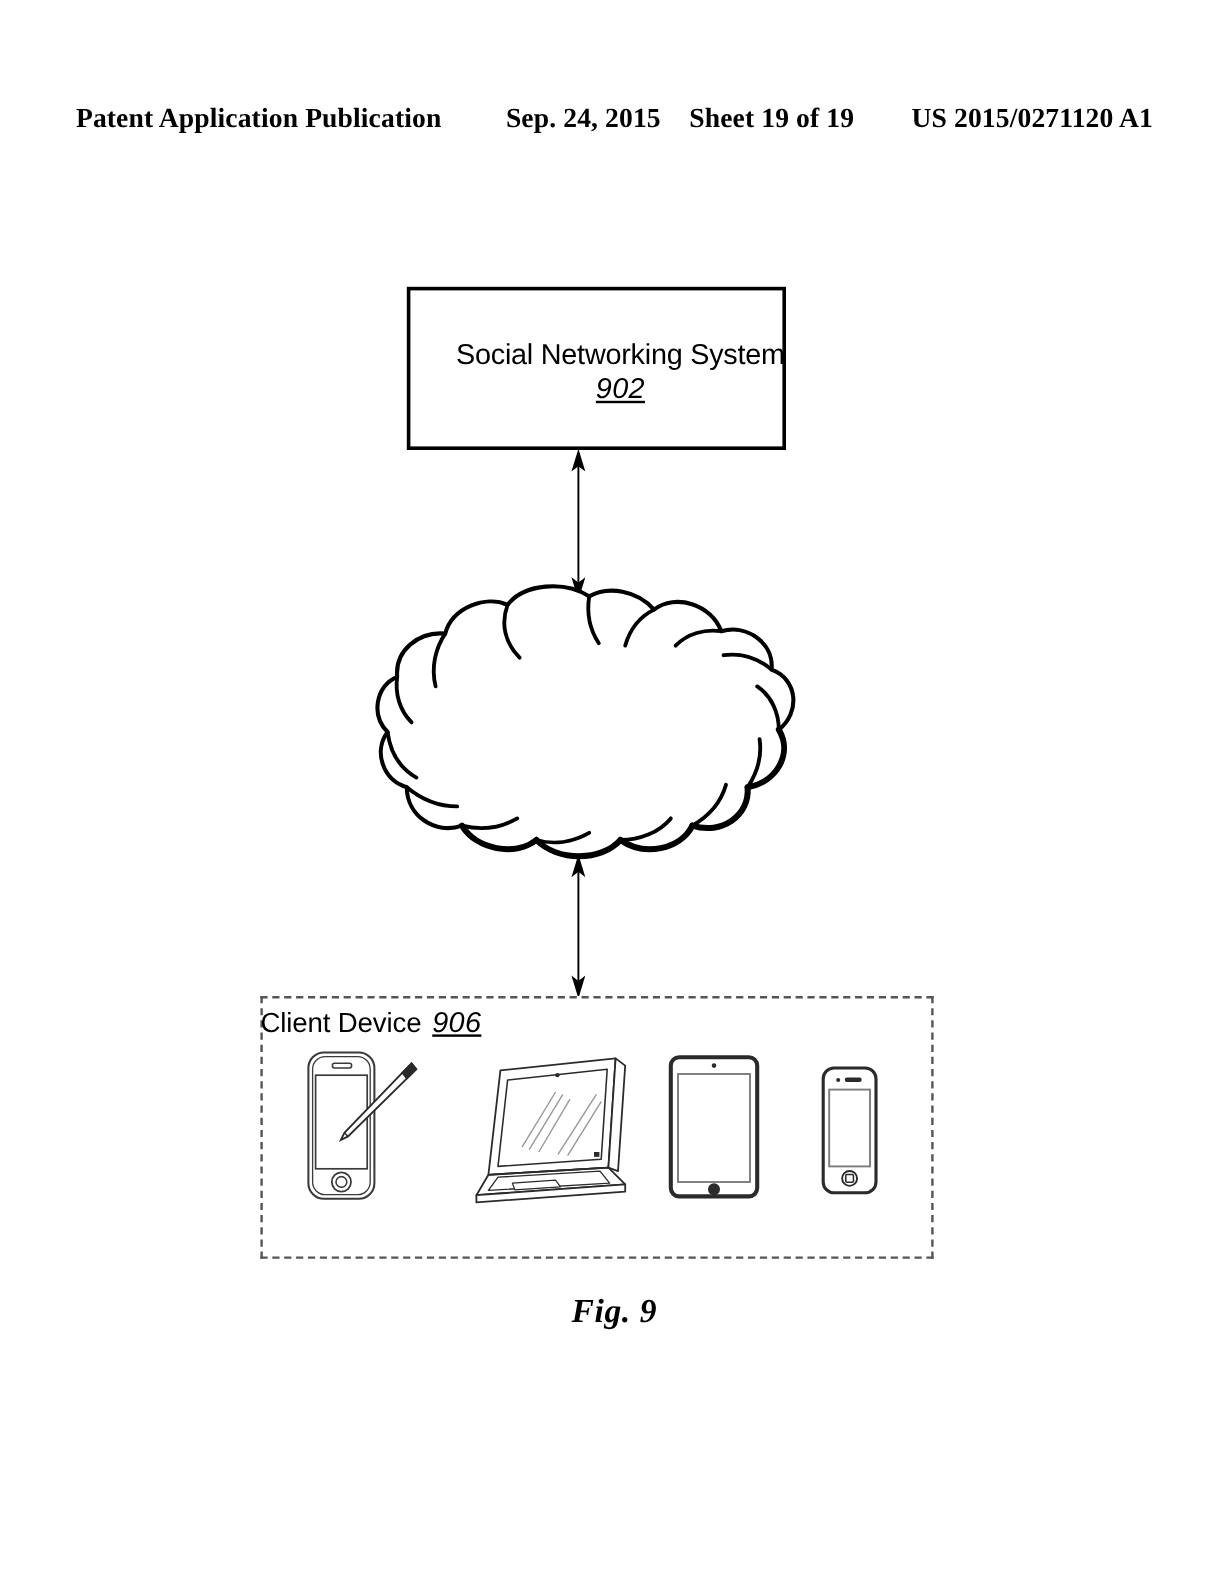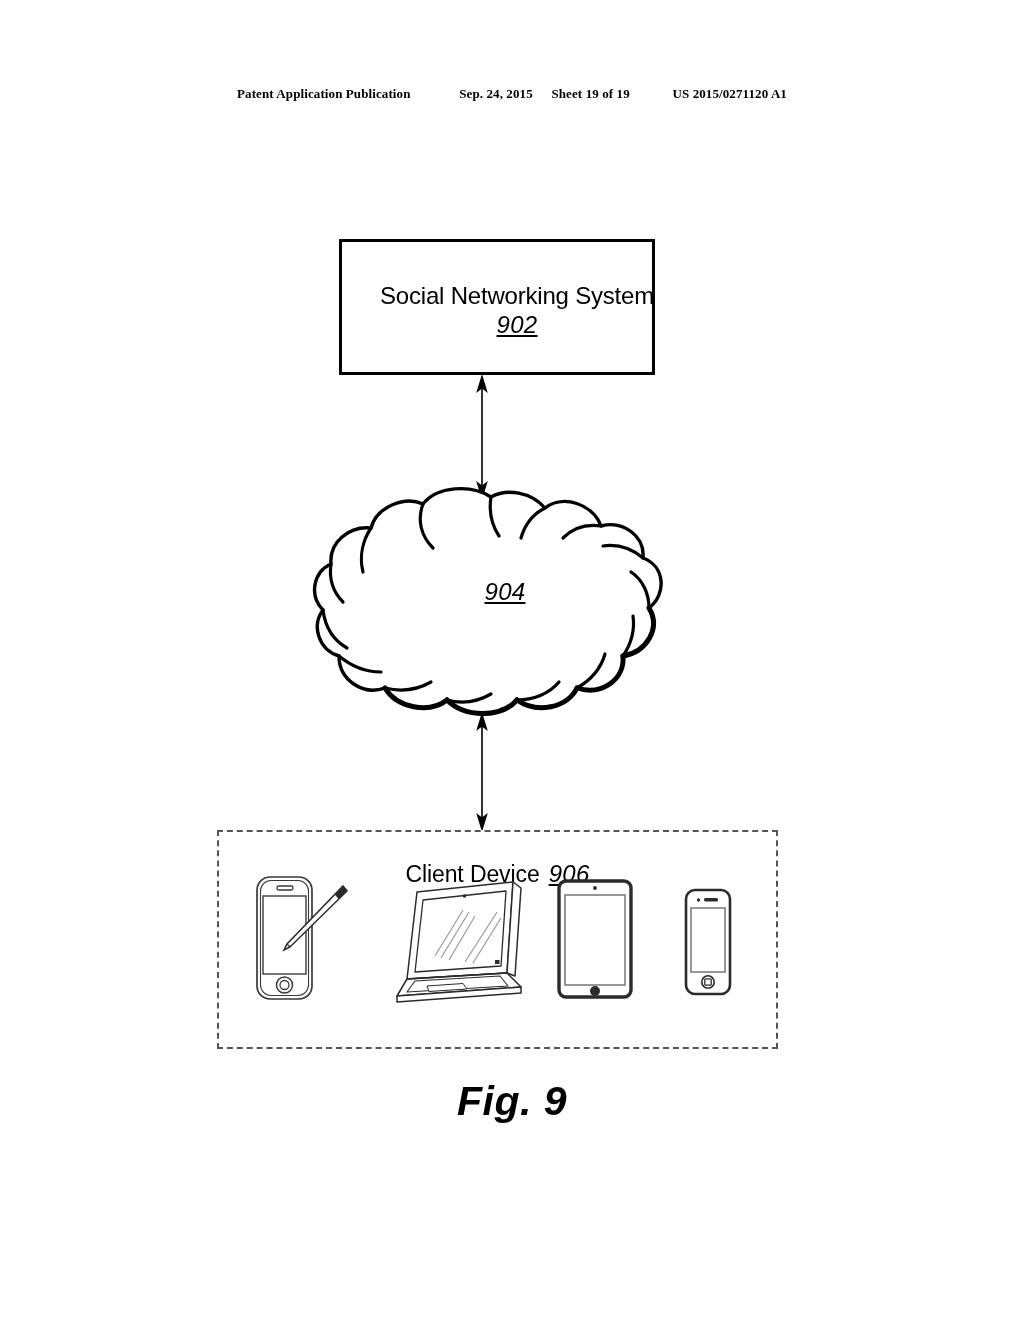--- a/index.html
+++ b/index.html
@@ -18,21 +18,21 @@
 
   
   .patent-header {
     position: absolute;
     top: 86px;
     left: 0;
     width: 1024px;
     text-align: center;
     font-family: "Liberation Serif", serif;
     font-weight: bold;
-    font-size: 13px;
+    font-size: 23px;
     letter-spacing: 0.1px;
     white-space: nowrap;
   }
   .patent-header .seg { display: inline-block; vertical-align: baseline; }
   .hdr-gap-1 { display: inline-block; width: 42px; }
   .hdr-gap-2 { display: inline-block; width: 12px; }
   .hdr-gap-3 { display: inline-block; width: 36px; }
 
   
   .figure {
@@ -103,23 +103,23 @@
     top: 830px;
     width: 561px;
     height: 219px;
     border: 2px dashed #555;
     box-sizing: border-box;
     background: #fff;
   }
   .client-label {
     position: absolute;
     left: 217px;
-    top: 860px;
+    top: 838px;
     width: 561px;
-    text-align: center;
+    text-align: left;
     font-size: 23px;
     line-height: 28px;
     letter-spacing: -0.1px;
     white-space: nowrap;
   }
   .client-label .ref-num { margin-left: 9px; }
 
   
   .devices {
     position: absolute;
@@ -136,24 +136,24 @@
 
   .device svg { display: block; }
 
   
   .fig-caption {
     position: absolute;
     left: 0;
     top: 1078px;
     width: 1024px;
     text-align: center;
-    font-family: Liberation Sans, sans-serif;
+    font-family: Liberation Serif, serif;
     font-weight: bold;
     font-style: italic;
-    font-size: 41px;
+    font-size: 28px;
     letter-spacing: 0.5px;
   }
 </style>
 </head>
 <body>
 
 <div class="patent-header">
   <span class="seg">Patent Application Publication</span>
   <span class="hdr-gap-1"></span>
   <span class="seg">Sep. 24, 2015</span>
@@ -221,21 +221,20 @@
       <g fill="none" stroke="#000000" stroke-width="5" stroke-linecap="round">
         <path d="M 212 220 C 232 234, 262 228, 272 208"></path>
         <path d="M 272 208 C 296 216, 320 200, 318 176"></path>
         <path d="M 142 220 C 160 238, 196 238, 212 220"></path>
         <path d="M 318 176 C 342 172, 356 148, 344 128"></path>
         <path d="M 80 208 C 92 228, 124 234, 142 220"></path>
       </g>
     </svg>
   </div>
   <div class="cloud-label">
-    <div class="ref-num">904</div>
   </div>
 
   <svg class="arrow-svg arrow-bottom" width="24" height="120" viewBox="0 0 24 120">
     <line x1="12" y1="10" x2="12" y2="110" stroke="#000" stroke-width="1.6"></line>
     <polygon points="12,0 6.2,19 12,14.5 17.8,19" fill="#000"></polygon>
     <polygon points="12,120 6.2,101 12,105.5 17.8,101" fill="#000"></polygon>
   </svg>
 
   <div class="client-box"></div>
   <div class="client-label">

